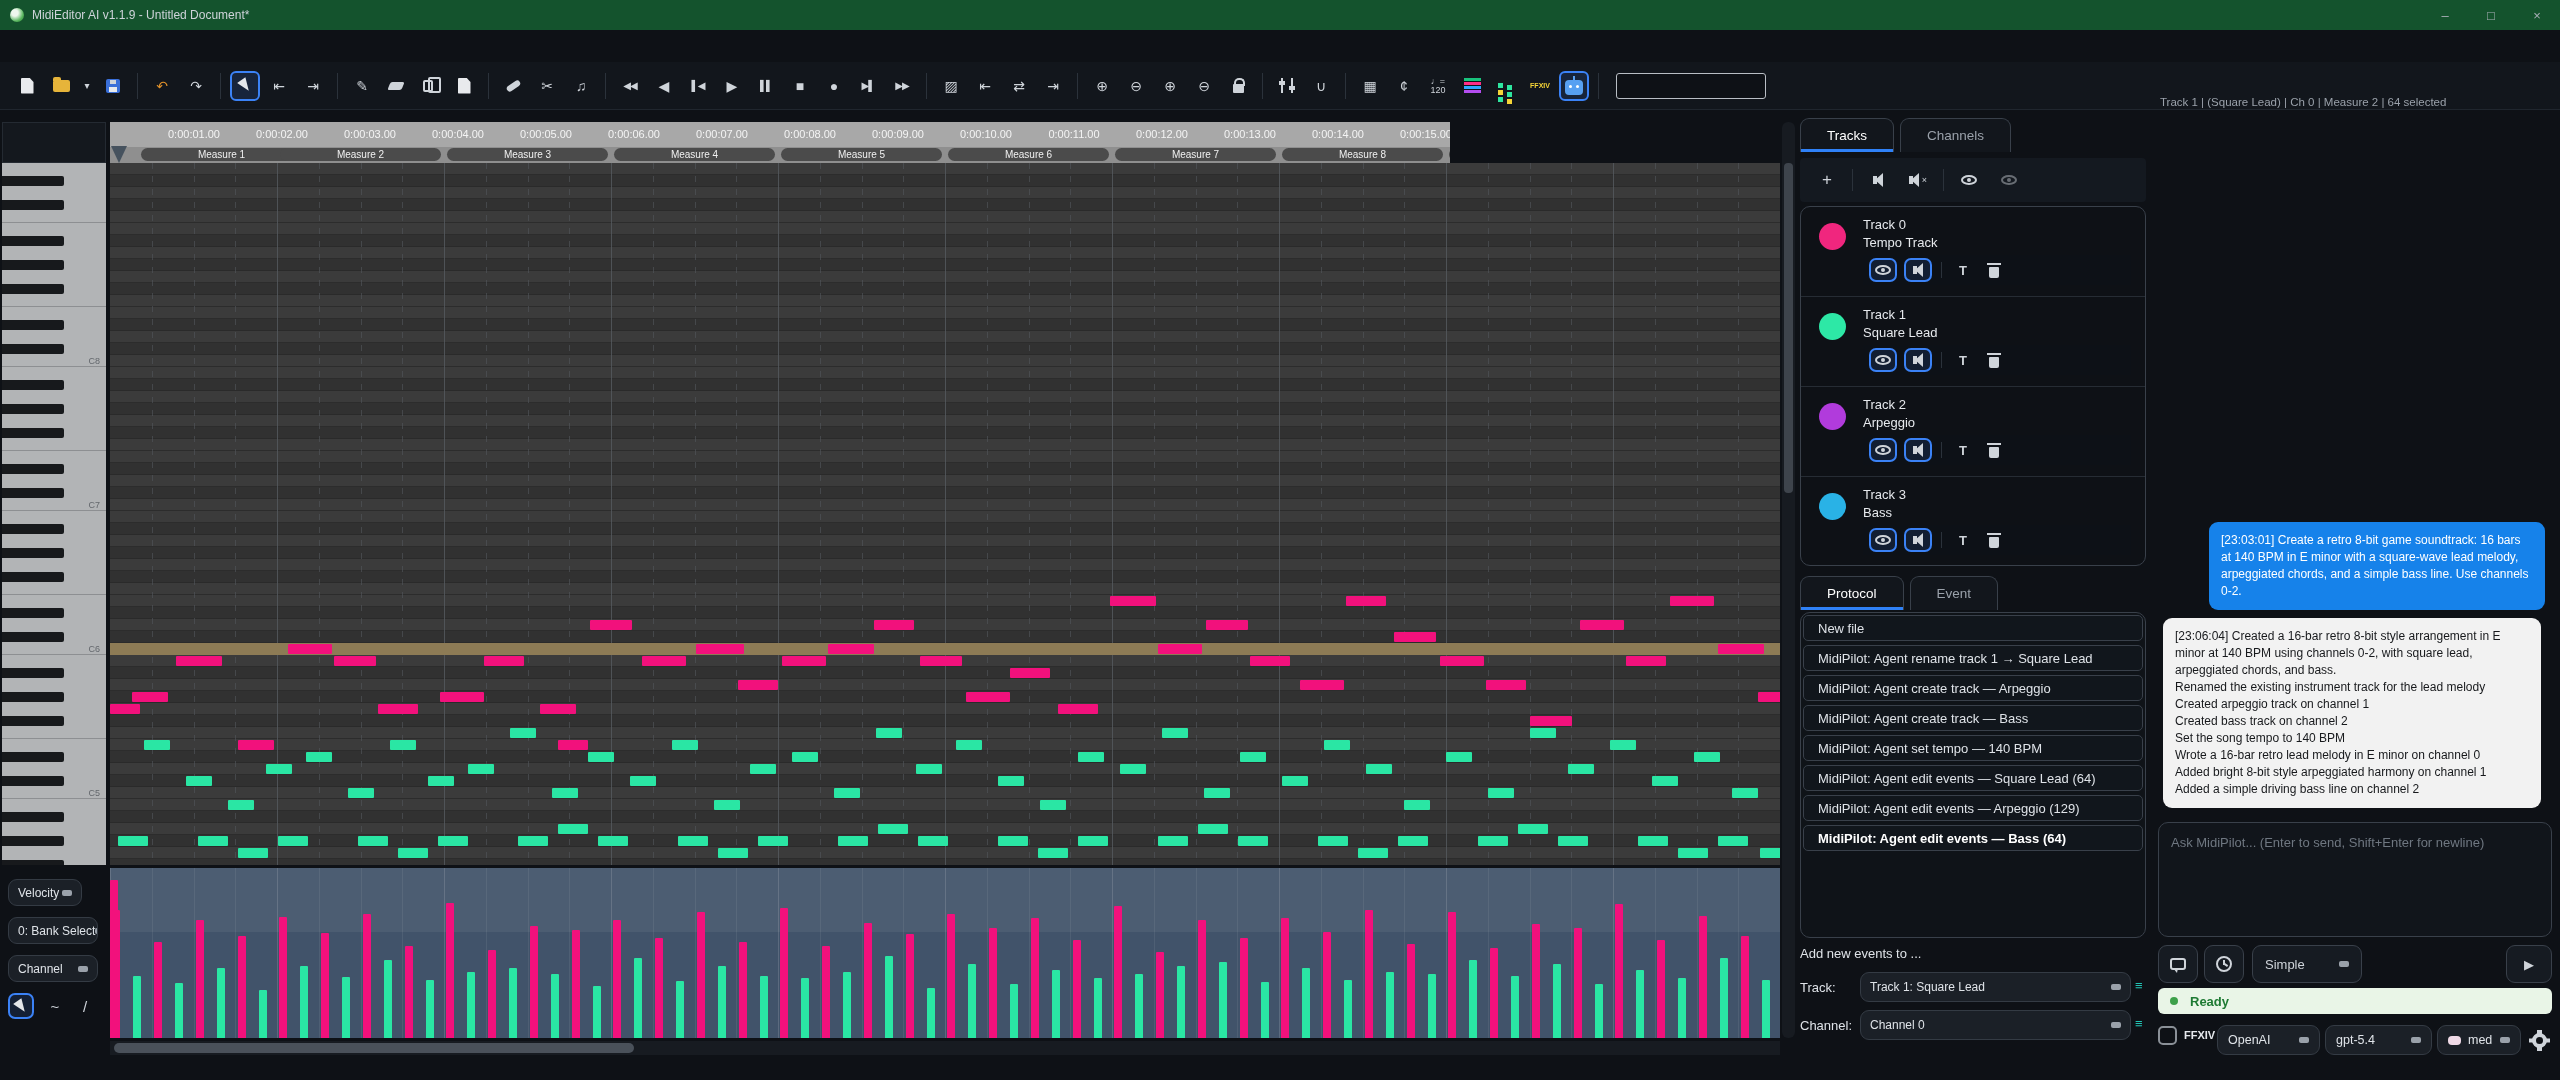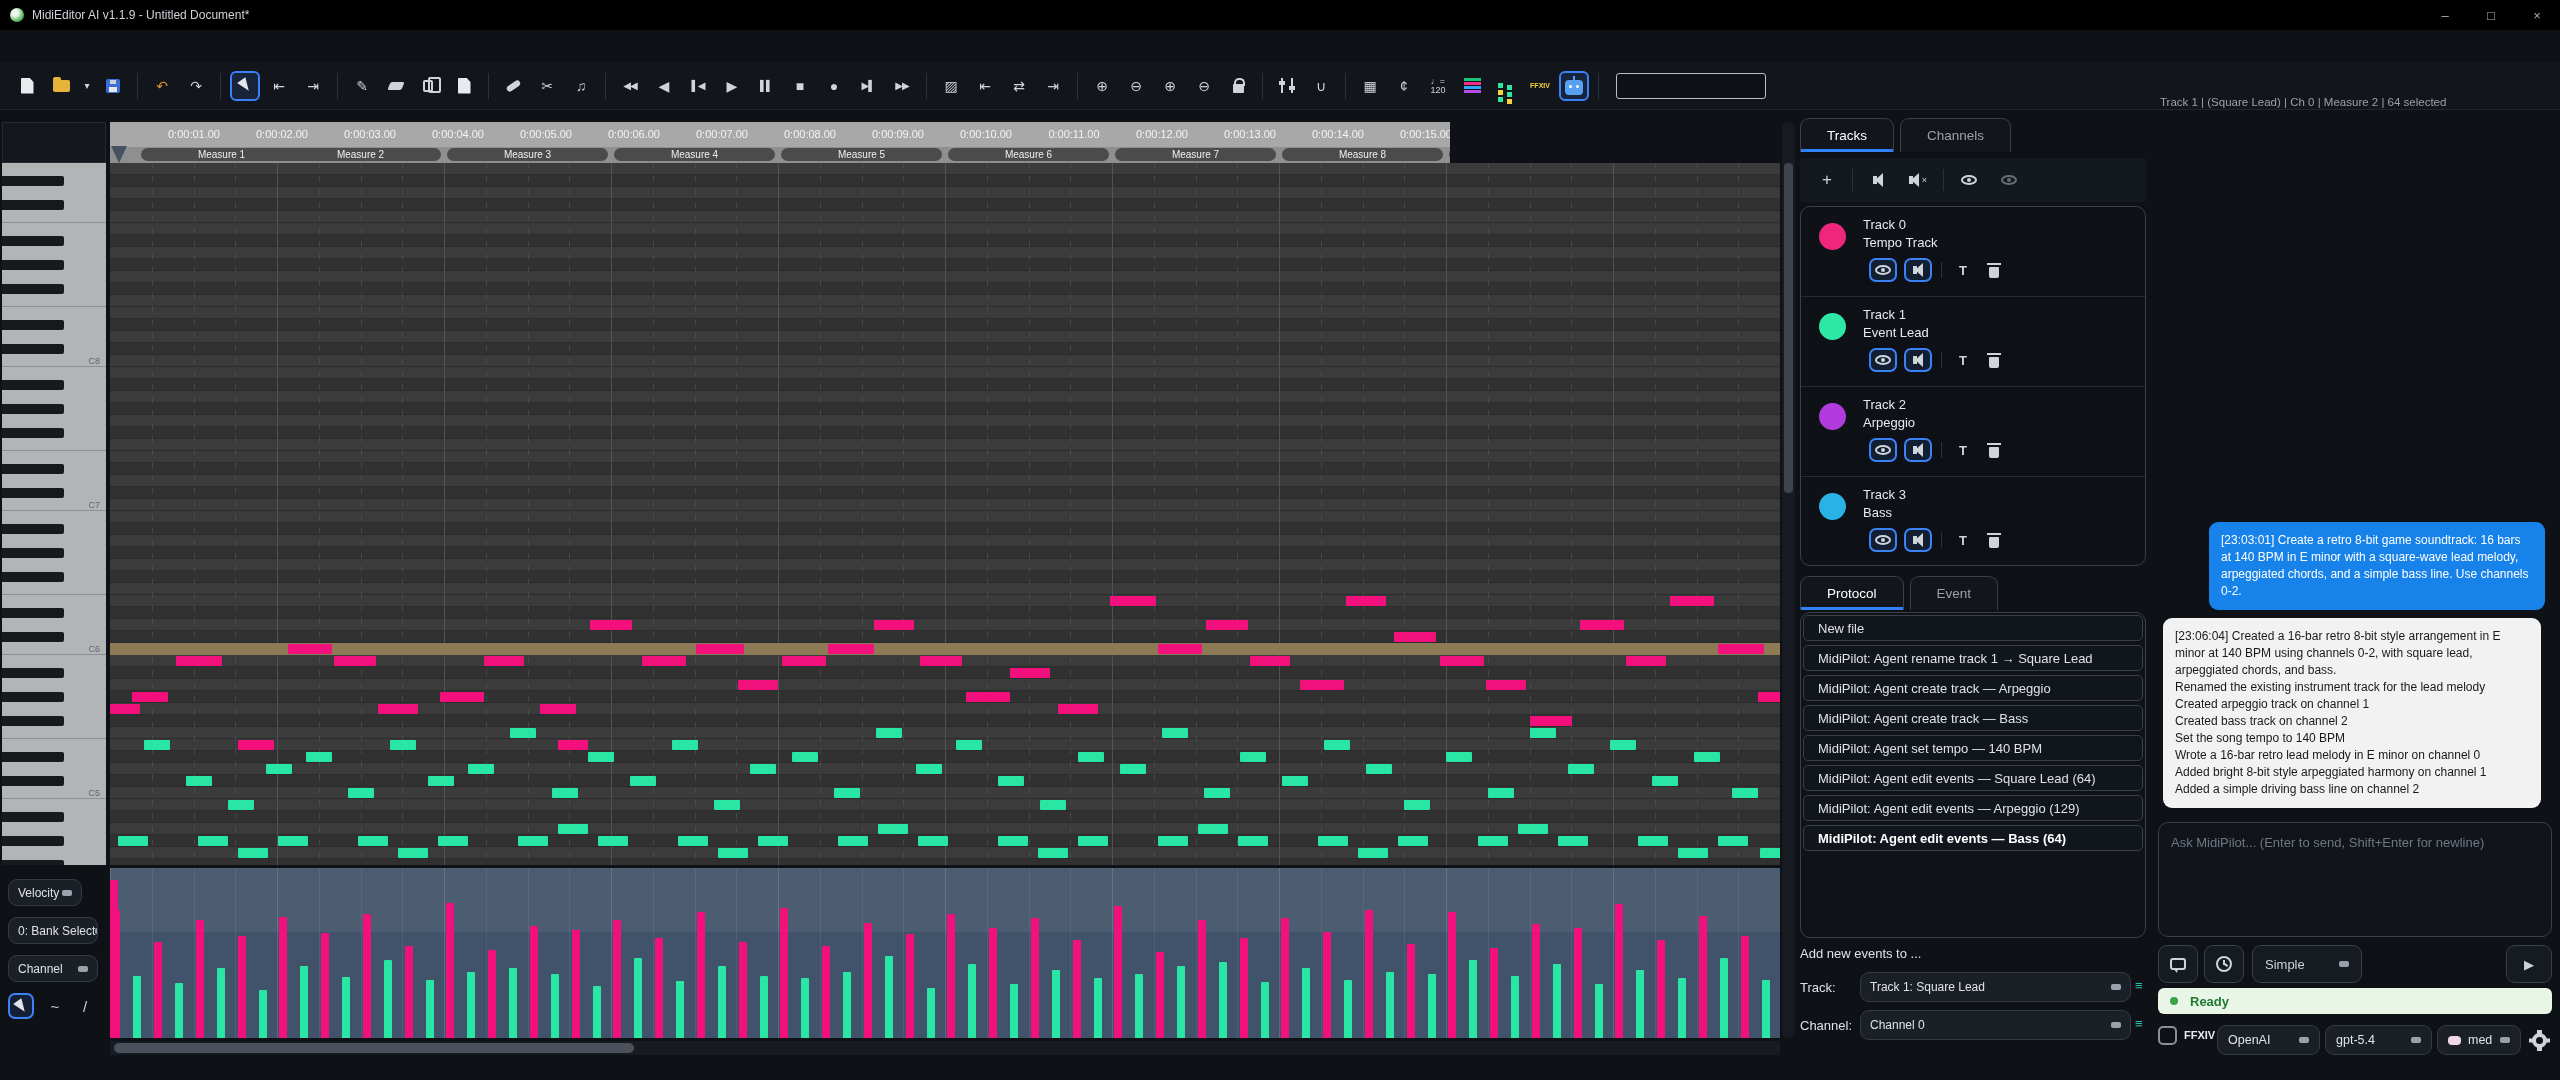--- a/index.html
+++ b/index.html
@@ -2,21 +2,21 @@
 <html><head>
 <meta charset="utf-8">
 <style>
   *{box-sizing:border-box;margin:0;padding:0}
   html,body{background:#05070a}
   #app{position:relative;width:2560px;height:1080px;background:#0e1116;overflow:hidden;
        font-family:"Liberation Sans",sans-serif;color:#e6e9ed;font-size:13px}
   .abs{position:absolute}
 
   
-  .titlebar{position:absolute;left:0;top:0;width:2560px;height:30px;background:#000000;
+  .titlebar{position:absolute;left:0;top:0;width:2560px;height:30px;background:#14532d;
             display:flex;align-items:center;padding-left:10px;gap:8px;font-size:12px;color:#cfd4da}
   .app-icon{width:14px;height:14px;border-radius:50%;background:radial-gradient(circle at 35% 35%,#eef7ee 25%,#56b55c 65%,#2f7d35)}
   .win-controls{position:absolute;right:0;top:0;height:30px;display:flex}
   .win-btn{width:46px;height:30px;display:flex;align-items:center;justify-content:center;color:#aab0b8;font-size:13px}
   .menubar{position:absolute;left:0;top:30px;width:2560px;height:32px;background:#12161c;
            border-bottom:1px solid #1d232b;display:flex;align-items:center;padding-left:6px}
   .menu-item{padding:5px 15px;font-size:13px;color:#dfe3e8}
   .toolbar{position:absolute;left:0;top:62px;width:2560px;height:48px;background:#12161c;
            border-bottom:1px solid #20262e;display:flex;align-items:center;padding-left:10px}
   .tb-btn{min-width:30px;height:30px;display:flex;align-items:center;justify-content:center;
@@ -818,21 +818,21 @@
             <span class="i-rname">T</span>
           </div>
           <div class="plain-btn">
             <span class="i-trash"></span>
           </div>
         </div>
       </div>
       <div class="track-item">
         <div class="t-circle" style="background: rgb(45, 232, 166);"></div>
         <div class="t-title">Track 1</div>
-        <div class="t-name">Event Lead</div>
+        <div class="t-name">Square Lead</div>
         <div class="t-strip">
           <div class="mini-btn">
             <span class="i-eye"></span>
           </div>
           <div class="mini-btn">
             <span class="i-spk"></span>
           </div>
           <div class="strip-sep"></div>
           <div class="plain-btn">
             <span class="i-rname">T</span>

